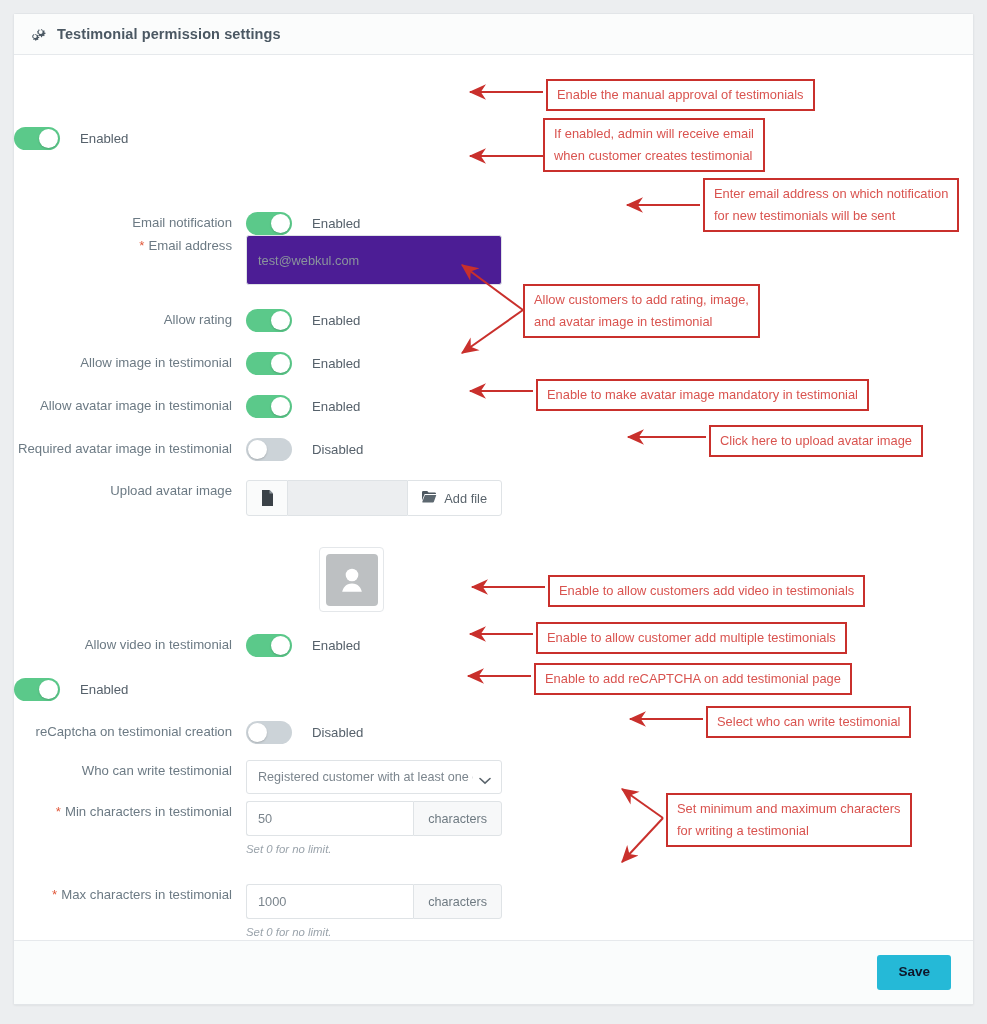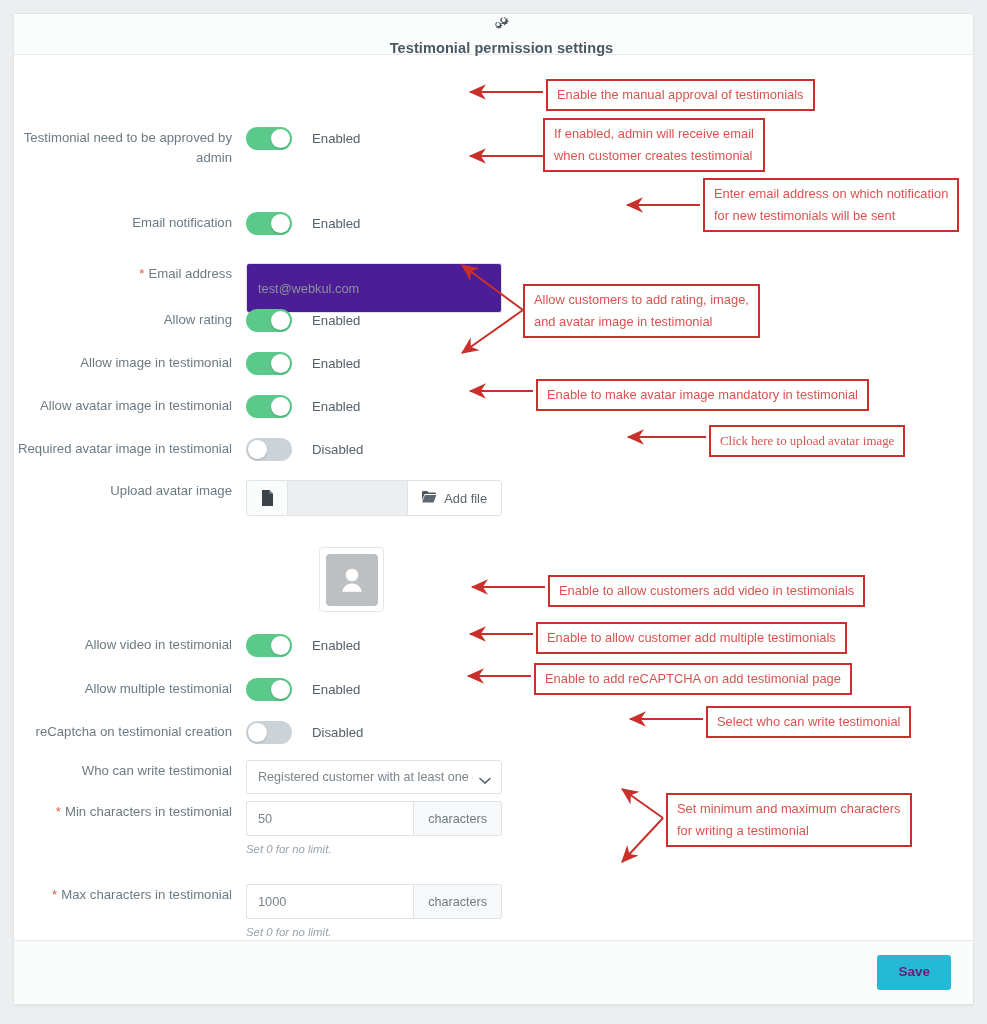--- a/index.html
+++ b/index.html
@@ -22,21 +22,20 @@
     border-radius: 3px;
     box-shadow: 0 1px 2px rgba(0,0,0,.05);
   }
   .panel-header {
     height: 41px;
     background: #fbfcfc;
     border-bottom: 1px solid #e6e9ec;
     display: flex; align-items: center;
     padding-left: 16px;
     gap: 9px;
-    flex-direction: column;
   }
   .panel-title {
     font-size: 14.5px;
     font-weight: bold;
     color: #4b5863;
     letter-spacing: .1px;
   }
   .cogs-icon { display: block; color: #4b5863; }
 
   .panel-body { position: relative; height: 900px; }
@@ -46,21 +45,21 @@
     left: 0; right: 0; bottom: 0;
     height: 64px;
     background: #fafcfc;
     border-top: 1px solid #e6e9ec;
     display: flex; align-items: center; justify-content: flex-end;
     padding-right: 22px;
   }
   .save-btn {
     background: #25b9d7;
     border: none;
-    color: #701a75;
+    color: #0f172a;
     font-size: 13.5px;
     font-weight: bold;
     font-family: "Liberation Sans", sans-serif;
     padding: 9px 21px;
     border-radius: 3px;
     cursor: pointer;
     line-height: 1.2;
     text-align: right;
   }
 
@@ -240,21 +239,20 @@
             <circle cx="5.0" cy="10.4" r="1.7" fill="#fbfcfc"></circle>
           </g>
         </svg>
       </span>
       <span class="panel-title">Testimonial permission settings</span>
     </div>
 
     <div class="panel-body">
 
       <div class="row" style="left:0; top:72px;">
-        <div class="label">Testimonial need to be approved by admin</div>
         <div class="control">
           <div class="switch-wrap">
             <div class="switch on">
                 <span class="knob"></span>
               </div>
             <span class="switch-state">Enabled</span>
           </div>
         </div>
       </div>
 
@@ -263,21 +261,21 @@
         <div class="control">
           <div class="switch-wrap">
             <div class="switch on">
                 <span class="knob"></span>
               </div>
             <span class="switch-state">Enabled</span>
           </div>
         </div>
       </div>
 
-      <div class="row" style="left:0; top:180px;margin-top:28px;">
+      <div class="row" style="left:0; top:180px;">
         <div class="label">
           <span class="req">*</span><span>Email address</span>
         </div>
         <div class="control">
           <input class="txt-input tall" type="text" value="test@webkul.com" style="">
         </div>
       </div>
 
       <div class="row" style="left:0; top:254px;">
         <div class="label">Allow rating</div>
@@ -366,21 +364,20 @@
           <div class="switch-wrap">
             <div class="switch on">
                 <span class="knob"></span>
               </div>
             <span class="switch-state">Enabled</span>
           </div>
         </div>
       </div>
 
       <div class="row" style="left:0; top:623px;">
-        <div class="label">Allow multiple testimonial</div>
         <div class="control">
           <div class="switch-wrap">
             <div class="switch on">
                 <span class="knob"></span>
               </div>
             <span class="switch-state">Enabled</span>
           </div>
         </div>
       </div>
 
@@ -469,20 +466,20 @@
   </svg>
 
   <div class="anno" style="left:546px; top:79px;">Enable the manual approval of testimonials</div>
   <div class="anno" style="left:543px; top:118px;">If enabled, admin will receive email
 when customer creates testimonial</div>
   <div class="anno" style="left:703px; top:178px;">Enter email address on which notification
 for new testimonials will be sent</div>
   <div class="anno" style="left:523px; top:284px;">Allow customers to add rating, image,
 and avatar image in testimonial</div>
   <div class="anno" style="left:536px; top:379px;">Enable to make avatar image mandatory in testimonial</div>
-  <div class="anno" style="left:709px; top:425px;font-family:Liberation Serif, serif;">Click here to upload avatar image</div>
+  <div class="anno" style="left:709px; top:425px;">Click here to upload avatar image</div>
   <div class="anno" style="left:548px; top:575px;">Enable to allow customers add video in testimonials</div>
   <div class="anno" style="left:536px; top:622px;">Enable to allow customer add multiple testimonials</div>
   <div class="anno" style="left:534px; top:663px;">Enable to add reCAPTCHA on add testimonial page</div>
   <div class="anno" style="left:706px; top:706px;">Select who can write testimonial</div>
   <div class="anno" style="left:666px; top:793px;">Set minimum and maximum characters
 for writing a testimonial</div>
 </div>
 
 </body></html>

